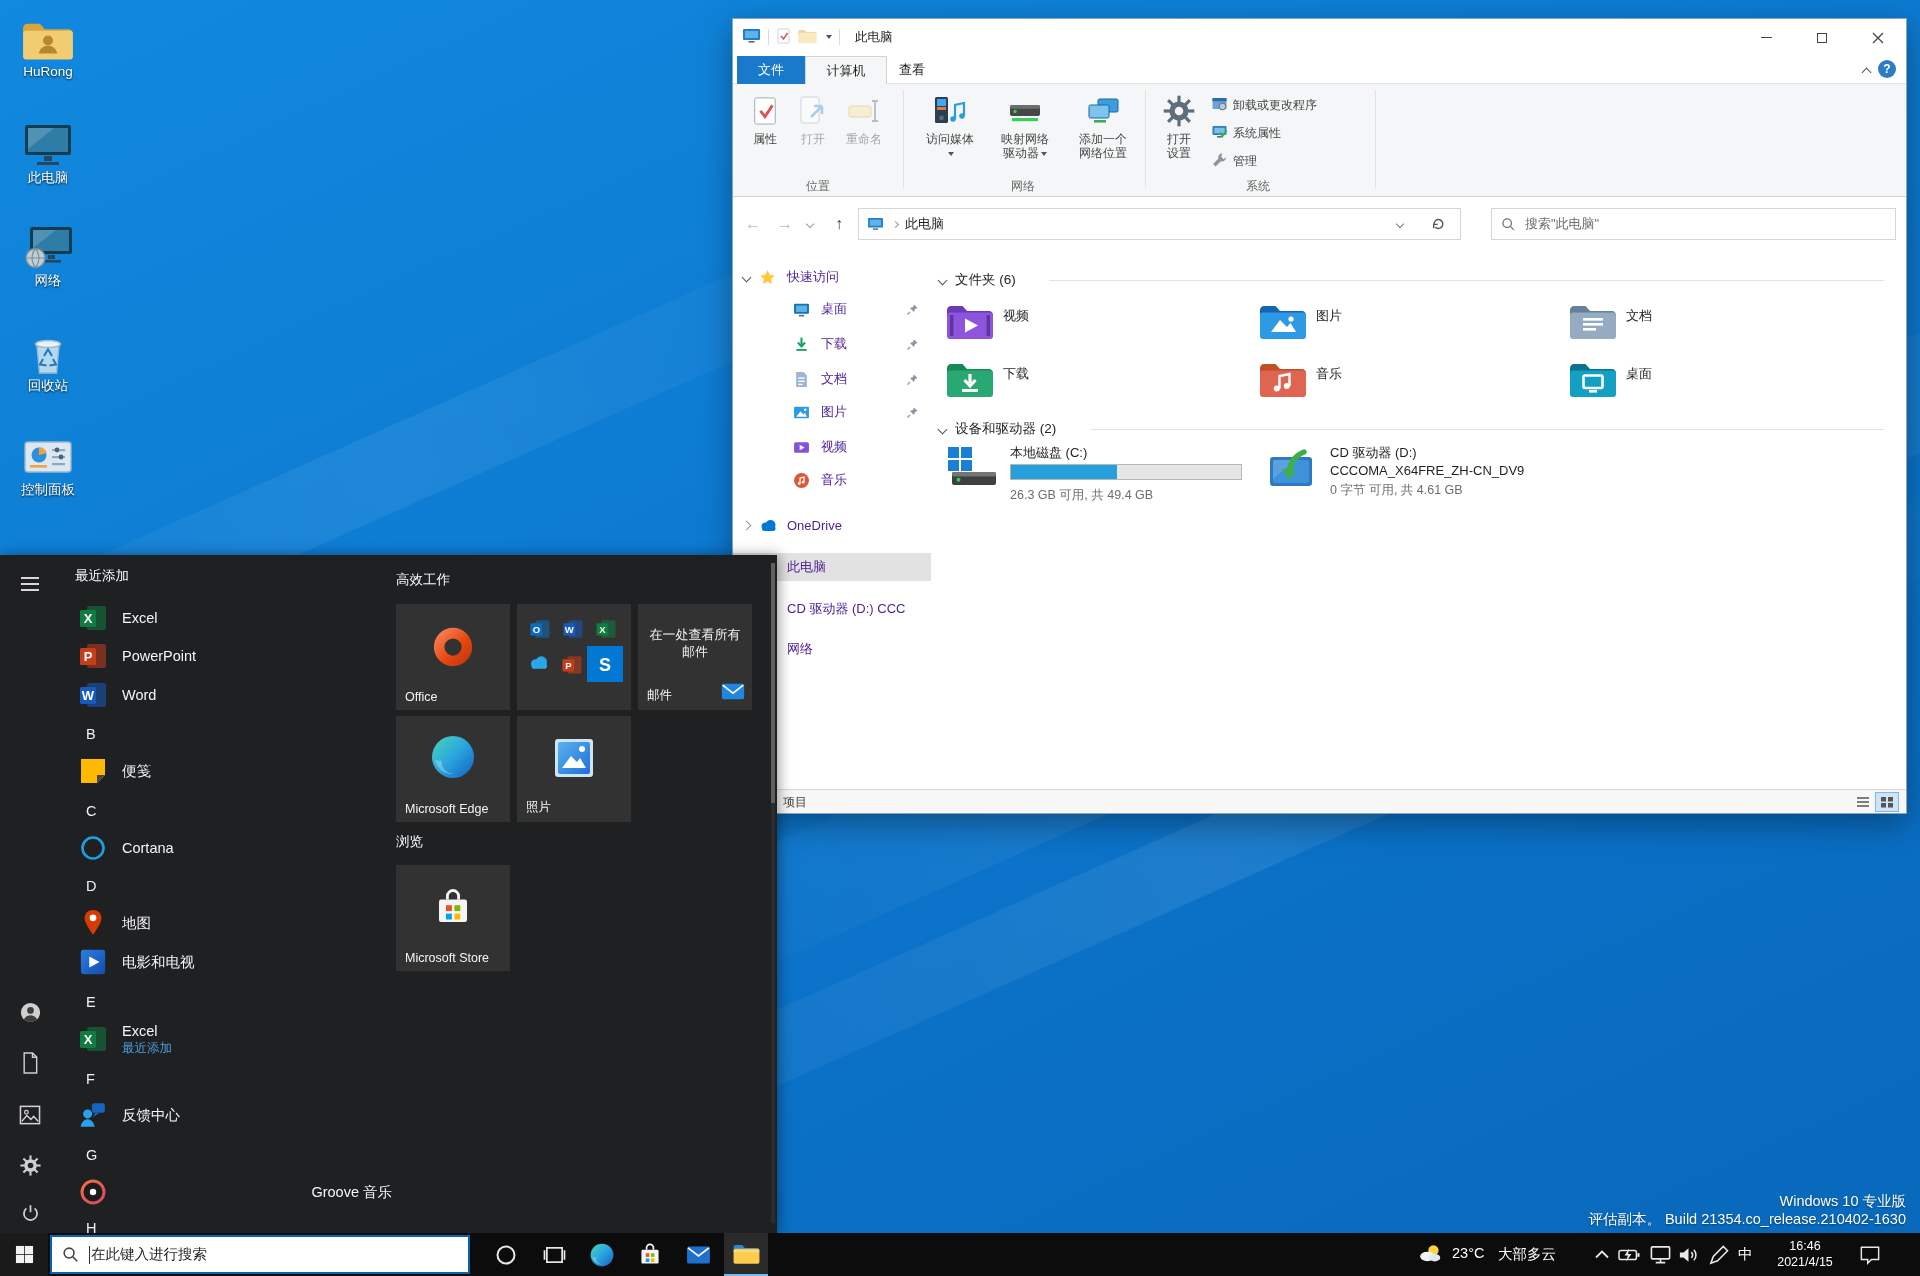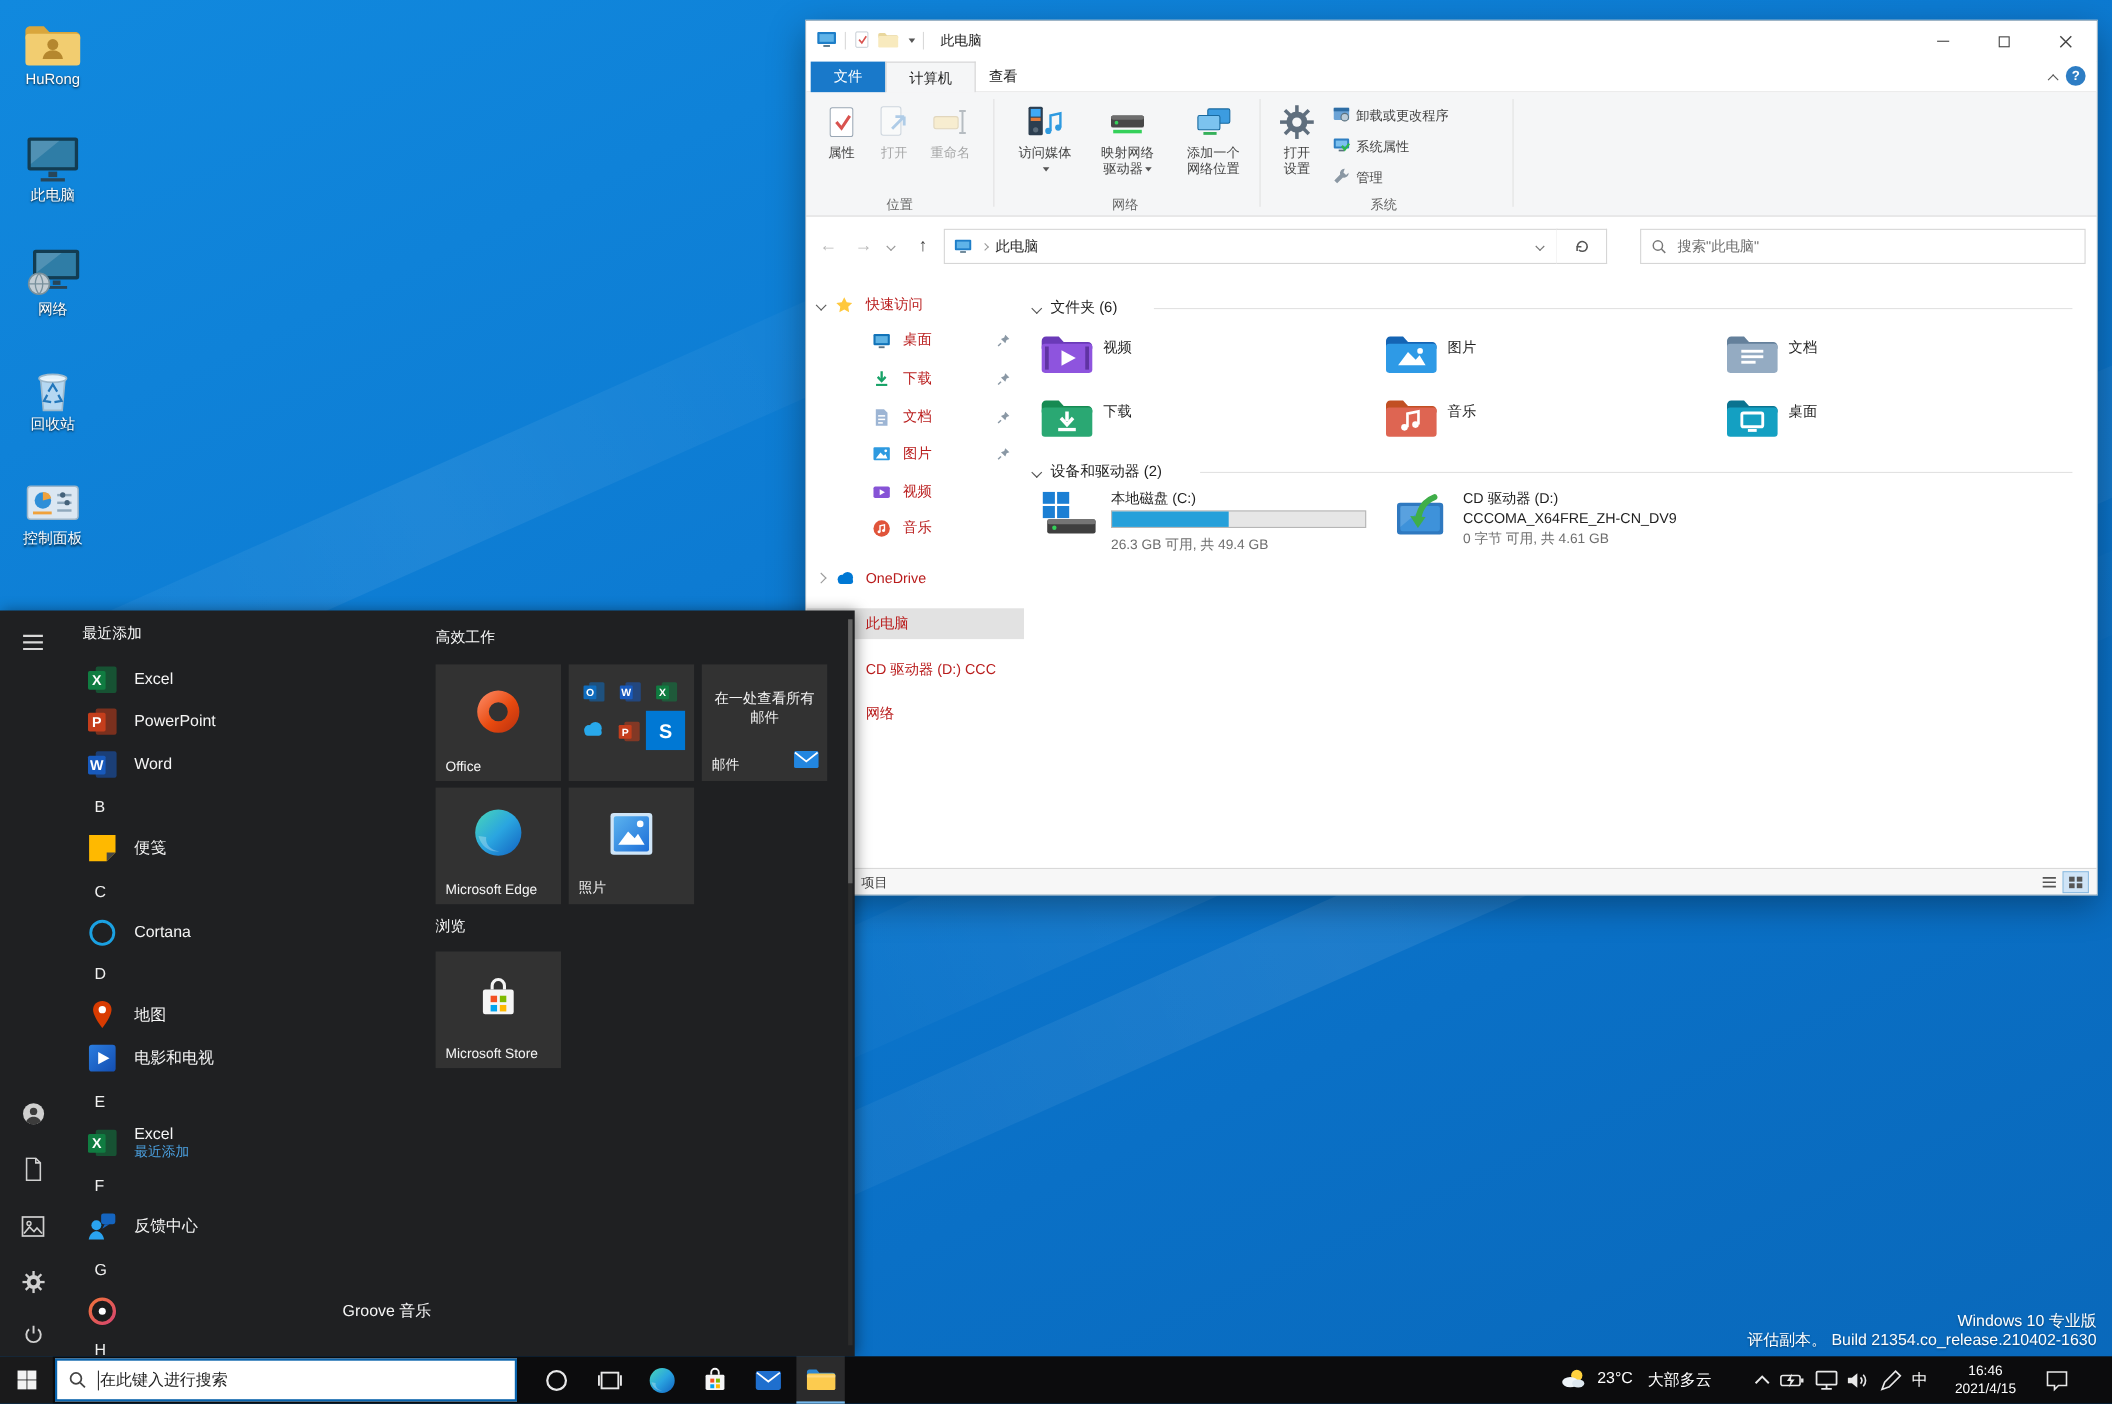--- a/index.html
+++ b/index.html
@@ -34,21 +34,21 @@
 .rbtn.dis{opacity:.45}
 .rsmall{position:absolute;display:flex;align-items:center;gap:5px;font-size:12px;color:#444;white-space:nowrap}
 .rgl{position:absolute;top:94px;width:120px;text-align:center;font-size:12px;color:#666}
 .caret{display:inline-block;width:0;height:0;border-left:3.5px solid transparent;border-right:3.5px solid transparent;border-top:4px solid #555;vertical-align:middle;margin-left:2px}
 
 #addr-row{position:absolute;left:0;top:178px;right:0;height:54px;background:#fff}
 .navbtn{position:absolute;top:13px;width:28px;height:28px;display:flex;align-items:center;justify-content:center;font-size:16px}
 .box{position:absolute;top:11px;height:32px;border:1px solid #d6d6d6;background:#fff;display:flex;align-items:center}
 
 #navpane{position:absolute;left:0;top:232px;width:198px;bottom:24px;background:#fff;overflow:hidden}
-.nrow{position:absolute;left:0;width:198px;height:28px;display:flex;align-items:center;font-size:13px;color:#b91c1c;white-space:nowrap}
+.nrow{position:absolute;left:0;width:198px;height:28px;display:flex;align-items:center;font-size:13px;color:#4c1d95;white-space:nowrap}
 .nrow.sel{background:#e2e2e2}
 .chev{display:inline-block;width:7px;height:7px;border-right:1.6px solid #5a5a5a;border-bottom:1.6px solid #5a5a5a}
 .chev.down{transform:rotate(45deg)}
 .chev.right{transform:rotate(-45deg);border-color:#9a9a9a}
 #mainpane{position:absolute;left:198px;top:232px;right:0;bottom:24px;background:#fff}
 .secthead{position:absolute;display:flex;align-items:center;font-size:13.5px;color:#1f1f1f}
 .sectline{position:absolute;height:1px;background:#e2e2e2}
 .ftile{position:absolute;width:300px;height:56px;display:flex;cursor:default}
 .ftile .flbl{margin-left:9px;margin-top:6px;font-size:13px}
 #statusbar{position:absolute;left:0;bottom:0;right:0;height:24px;background:#f7f7f7;border-top:1px solid #d9d9d9;font-size:12px;color:#444}

